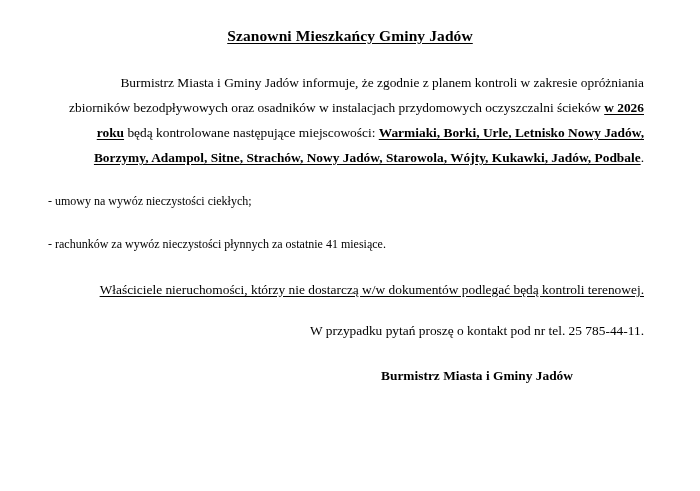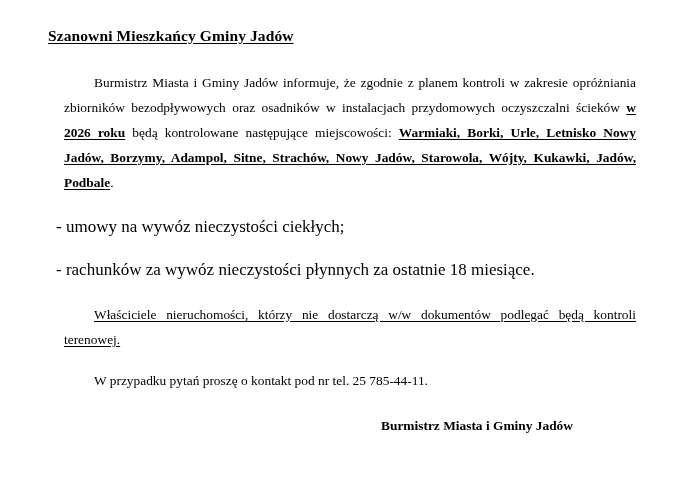--- a/index.html
+++ b/index.html
@@ -17,47 +17,48 @@
   }
   .page {
     position: relative;
     width: 700px;
     height: 491px;
     box-sizing: border-box;
     padding: 0 48px;
     background: #ffffff;
   }
   .doc-title {
-    text-align: left;
+    text-align: center;
     font-size: 15.5px;
     font-weight: bold;
     text-decoration: underline;
     text-underline-offset: 2px;
     letter-spacing: 0.1px;
     margin: 0;
     padding-top: 27px;
     line-height: 1.2;
   }
   .para {
     font-size: 13.4px;
     line-height: 25px;
     text-align: justify;
     text-justify: inter-word;
-    margin: 16px;
+    margin: 8px;
   }
   .para.indented {
     text-indent: 30px;
+    text-align: right;
   }
   .para-1 { margin-top: 24px; }
   .para-2 { margin-top: 19px; }
   .list-item {
-    font-size: 17px;
+    font-size: 12px;
     line-height: 25px;
     text-align: left;
-    margin: 8px;
+    margin: 0;
   }
   .list-1 { margin-top: 19px; }
   .list-2 { margin-top: 18px; }
   .para-warning {
     margin-top: 20px;
     font-weight: normal;
   }
   .para-warning .u {
     text-decoration: underline;
     text-underline-offset: 2px;
@@ -91,21 +92,21 @@
 
 <div class="page">
 
   <h1 class="doc-title">Szanowni Mieszkańcy Gminy Jadów</h1>
 
   <p class="para para-1 indented"><span>Burmistrz Miasta i Gminy Jadów informuje, że zgodnie z planem kontroli w zakresie opróżniania zbiorników bezodpływowych oraz osadników w instalacjach przydomowych oczyszczalni ścieków </span><span class="bu">w 2026 roku</span><span> będą kontrolowane następujące miejscowości: </span><span class="bu">Warmiaki, Borki, Urle, Letnisko Nowy Jadów, Borzymy, Adampol, Sitne, Strachów, Nowy Jadów, Starowola, Wójty, Kukawki, Jadów, Podbale</span><span>.</span></p>
 
 
   <p class="list-item list-1">- umowy na wywóz nieczystości ciekłych;</p>
 
-  <p class="list-item list-2">- rachunków za wywóz nieczystości płynnych za ostatnie 18 miesiące.</p>
+  <p class="list-item list-2">- rachunków za wywóz nieczystości płynnych za ostatnie 41 miesiące.</p>
 
   <p class="para para-warning indented"><span class="u">Właściciele nieruchomości, którzy nie dostarczą w/w dokumentów podlegać będą kontroli terenowej.</span></p>
 
   <p class="para para-contact indented">W przypadku pytań proszę o kontakt pod nr tel.  25 785-44-11.</p>
 
   <div class="sig">
     <span class="sig-block">Burmistrz Miasta i Gminy Jadów</span>
 
   </div>
 

